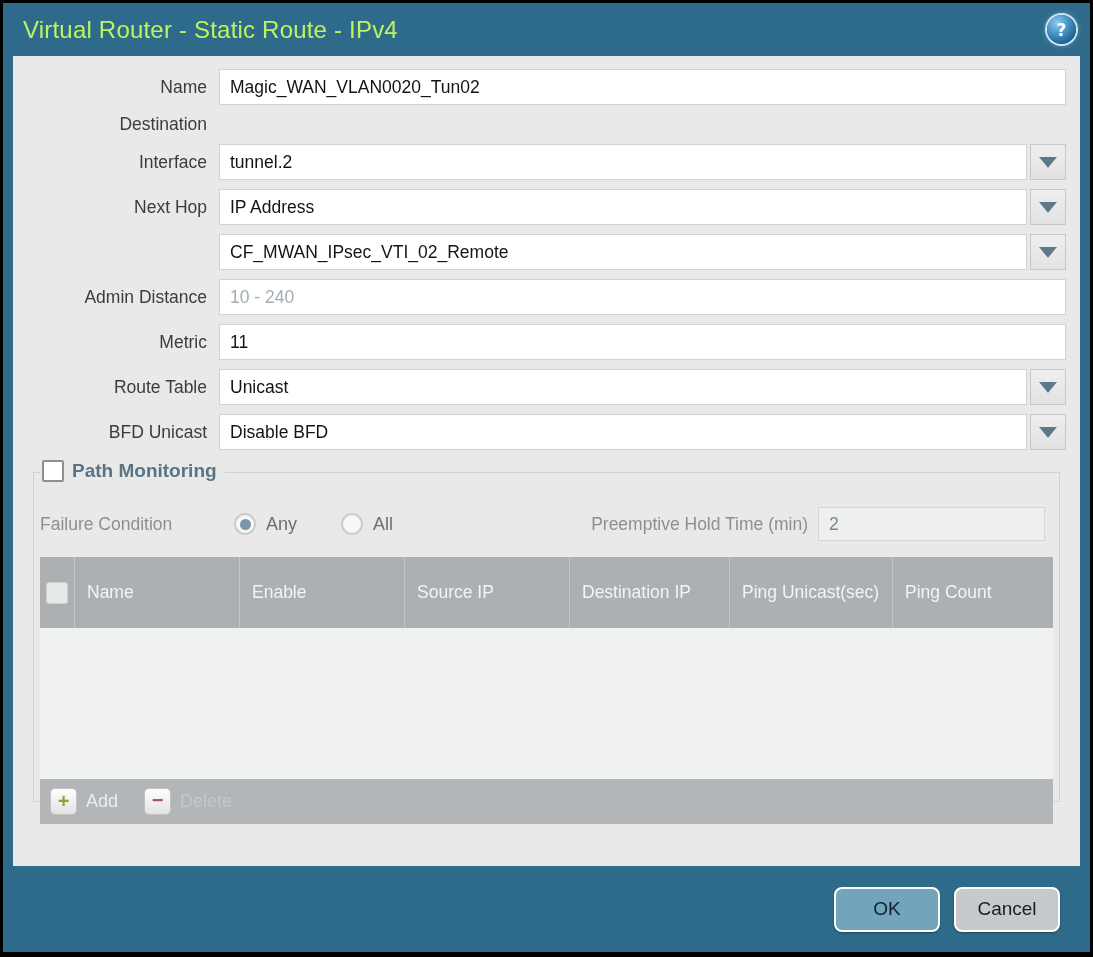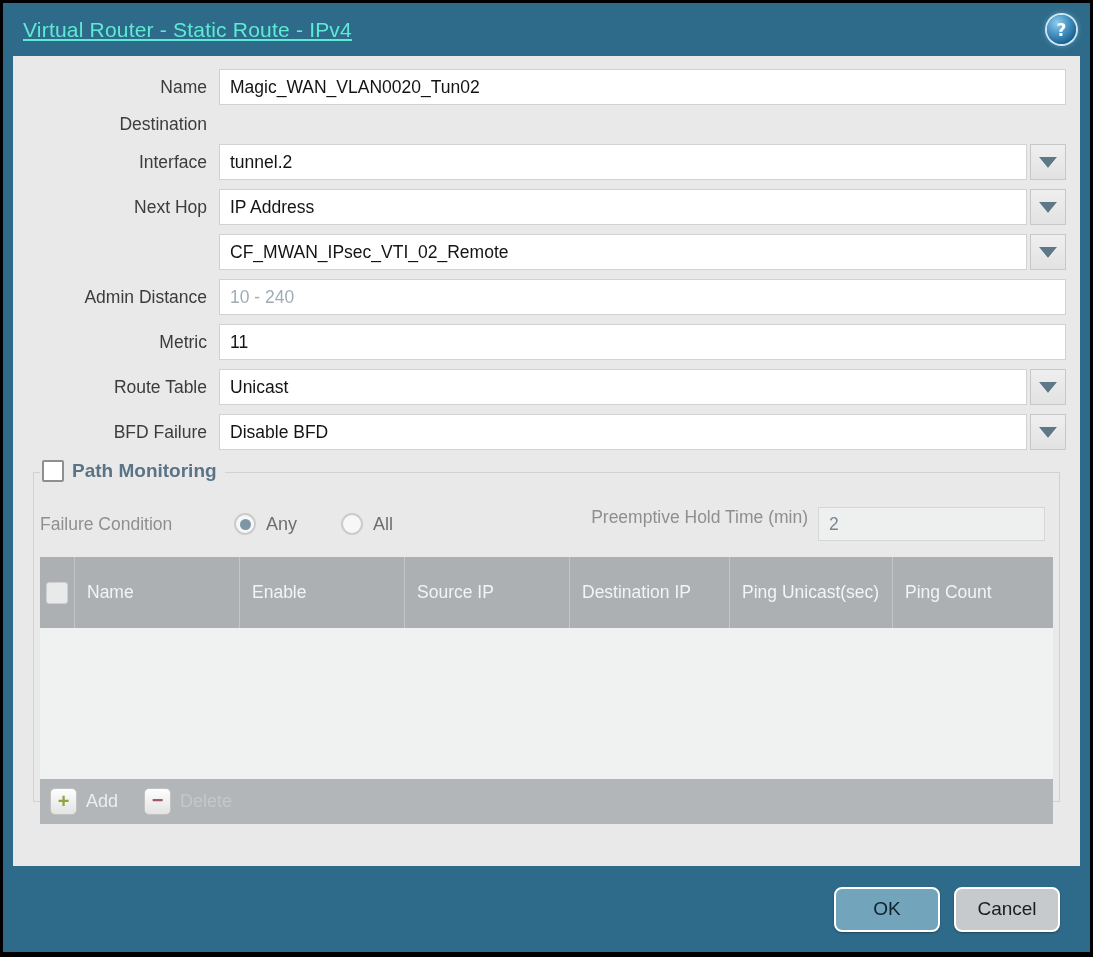--- a/index.html
+++ b/index.html
@@ -11,21 +11,21 @@
   .dialog{
     position:absolute;left:3px;right:3px;top:3px;bottom:5px;
     background:#2e6b8a;display:flex;flex-direction:column;
   }
   
   .title-bar{
     height:53px;display:flex;align-items:center;justify-content:space-between;
     padding:0 14px 0 20px;flex:0 0 auto;
   }
   .title-bar h1{
-    margin:0;font-size:21px;font-weight:400;color:#5eead4;letter-spacing:.2px;text-decoration:underline;
+    margin:0;font-size:24px;font-weight:400;color:#bef264;letter-spacing:.2px;
   }
   .help-icon{
     width:29px;height:29px;border-radius:50%;cursor:pointer;
     background:radial-gradient(circle at 35% 28%, #8ecdef 0%, #3f8cbd 45%, #1d6291 75%, #154f79 100%);
     box-shadow:0 0 0 2px rgba(220,240,252,.9), 0 0 6px rgba(160,215,245,.8);
     display:flex;align-items:center;justify-content:center;
     color:#fff;font-size:17px;font-weight:bold;font-family:"DejaVu Sans",sans-serif;
   }
   
   .content{
@@ -74,21 +74,21 @@
   .radio-group{display:flex;align-items:center;gap:44px;}
   .radio-opt{display:flex;align-items:center;gap:10px;}
   .radio{
     width:22px;height:22px;border-radius:50%;background:#f7f7f7;
     border:2px solid #cbcbcb;box-sizing:border-box;display:flex;align-items:center;justify-content:center;
   }
   .radio.checked::after{
     content:"";width:11px;height:11px;border-radius:50%;background:#7d96a6;
   }
   .radio-label{font-size:18px;color:#6e6e6e;}
-  .pm-preempt{display:flex;align-items:flex-start;margin-left:auto;}
+  .pm-preempt{display:flex;align-items:center;margin-left:auto;}
   .pm-preempt-label{font-size:17.5px;color:#8f8f8f;padding-right:10px;white-space:nowrap;}
   .pm-preempt-input{
     width:205px;height:32px;border:1px solid #d6d6d6;background:#eef0f0;
     color:#7c868d;font-size:17.5px;padding:0 10px;outline:none;
     font-family:"Liberation Sans","DejaVu Sans",sans-serif;
   }
   
   .pm-table{margin-top:16px;}
   .tbl-header{display:flex;background:#acb0b3;height:71px;}
   .th{
@@ -208,21 +208,21 @@
       <div class="form-label">Route Table</div>
       <div class="field">
         <input class="text-input" type="text" value="Unicast" style="">
         <div class="dd-btn">
           <div class="dd-arrow"></div>
         </div>
       </div>
     </div>
 
     <div class="form-row">
-      <div class="form-label">BFD Failure</div>
+      <div class="form-label">BFD Unicast</div>
       <div class="field">
         <input class="text-input" type="text" value="Disable BFD" style="">
         <div class="dd-btn">
           <div class="dd-arrow"></div>
         </div>
       </div>
     </div>
 
     <div class="pm-fieldset">
       <div class="pm-legend">

